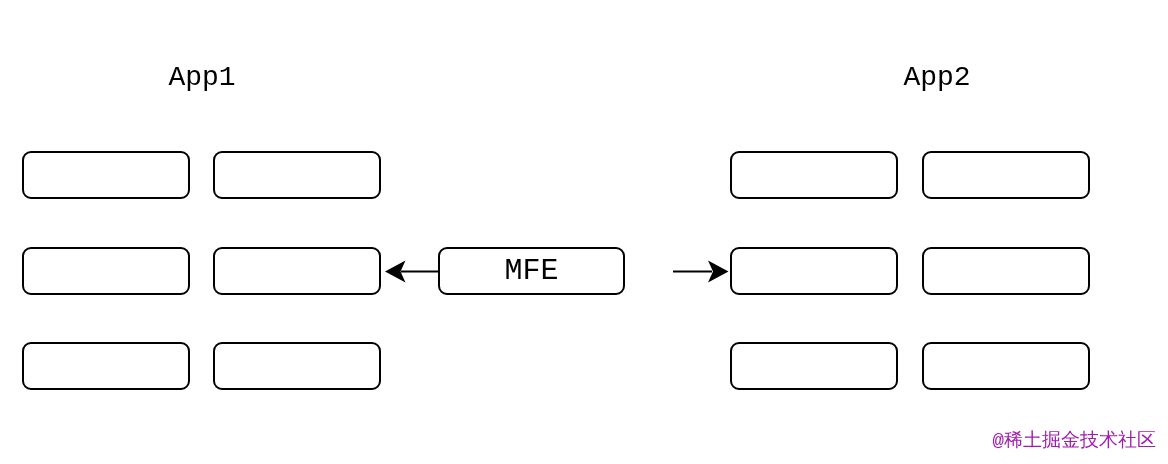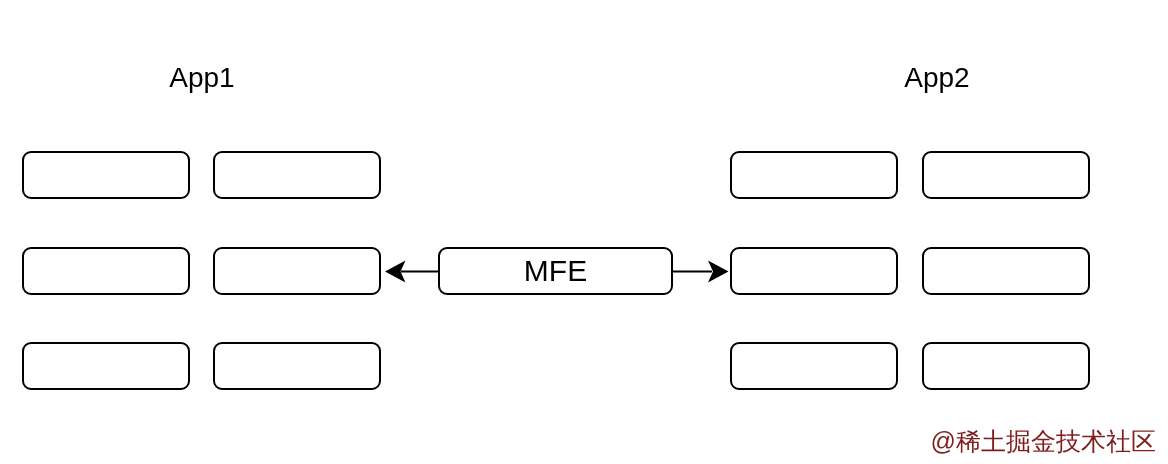--- a/index.html
+++ b/index.html
@@ -6,21 +6,21 @@
     margin: 0;
     padding: 0;
     background: #ffffff;
   }
   .canvas {
     position: relative;
     width: 1168px;
     height: 464px;
     background: #ffffff;
     overflow: hidden;
-    font-family: Liberation Sans, sans-serif;
+    font-family: Liberation Mono, monospace;
     border-radius: 8px;
   }
   .group-title {
     position: absolute;
     top: 62px;
     transform: translateX(-50%);
     font-size: 28px;
     line-height: 32px;
     color: #000000;
     white-space: nowrap;
@@ -31,21 +31,21 @@
     height: 48px;
     box-sizing: border-box;
     border: 2px solid #000000;
     border-radius: 9px;
     background: #ffffff;
   }
   .mfe-box {
     position: absolute;
     left: 438px;
     top: 247px;
-    width: 235px;
+    width: 187px;
     height: 48px;
     box-sizing: border-box;
     border: 2px solid #000000;
     border-radius: 9px;
     background: #ffffff;
     display: flex;
     align-items: center;
     justify-content: center;
     font-size: 30px;
     color: #000000;
@@ -53,23 +53,23 @@
   .arrows {
     position: absolute;
     left: 0;
     top: 0;
     pointer-events: none;
   }
   .watermark {
     position: absolute;
     right: 12px;
     bottom: 12px;
-    font-size: 25px;
+    font-size: 19px;
     line-height: 22px;
-    color: #7f1d1d;
+    color: #a21caf;
     white-space: nowrap;
   }
 </style>
 </head>
 <body>
 
 <div class="canvas">
 
   <div class="group-title" style="left:202px">App1</div>
   <div class="group-title" style="left:937px">App2</div>

